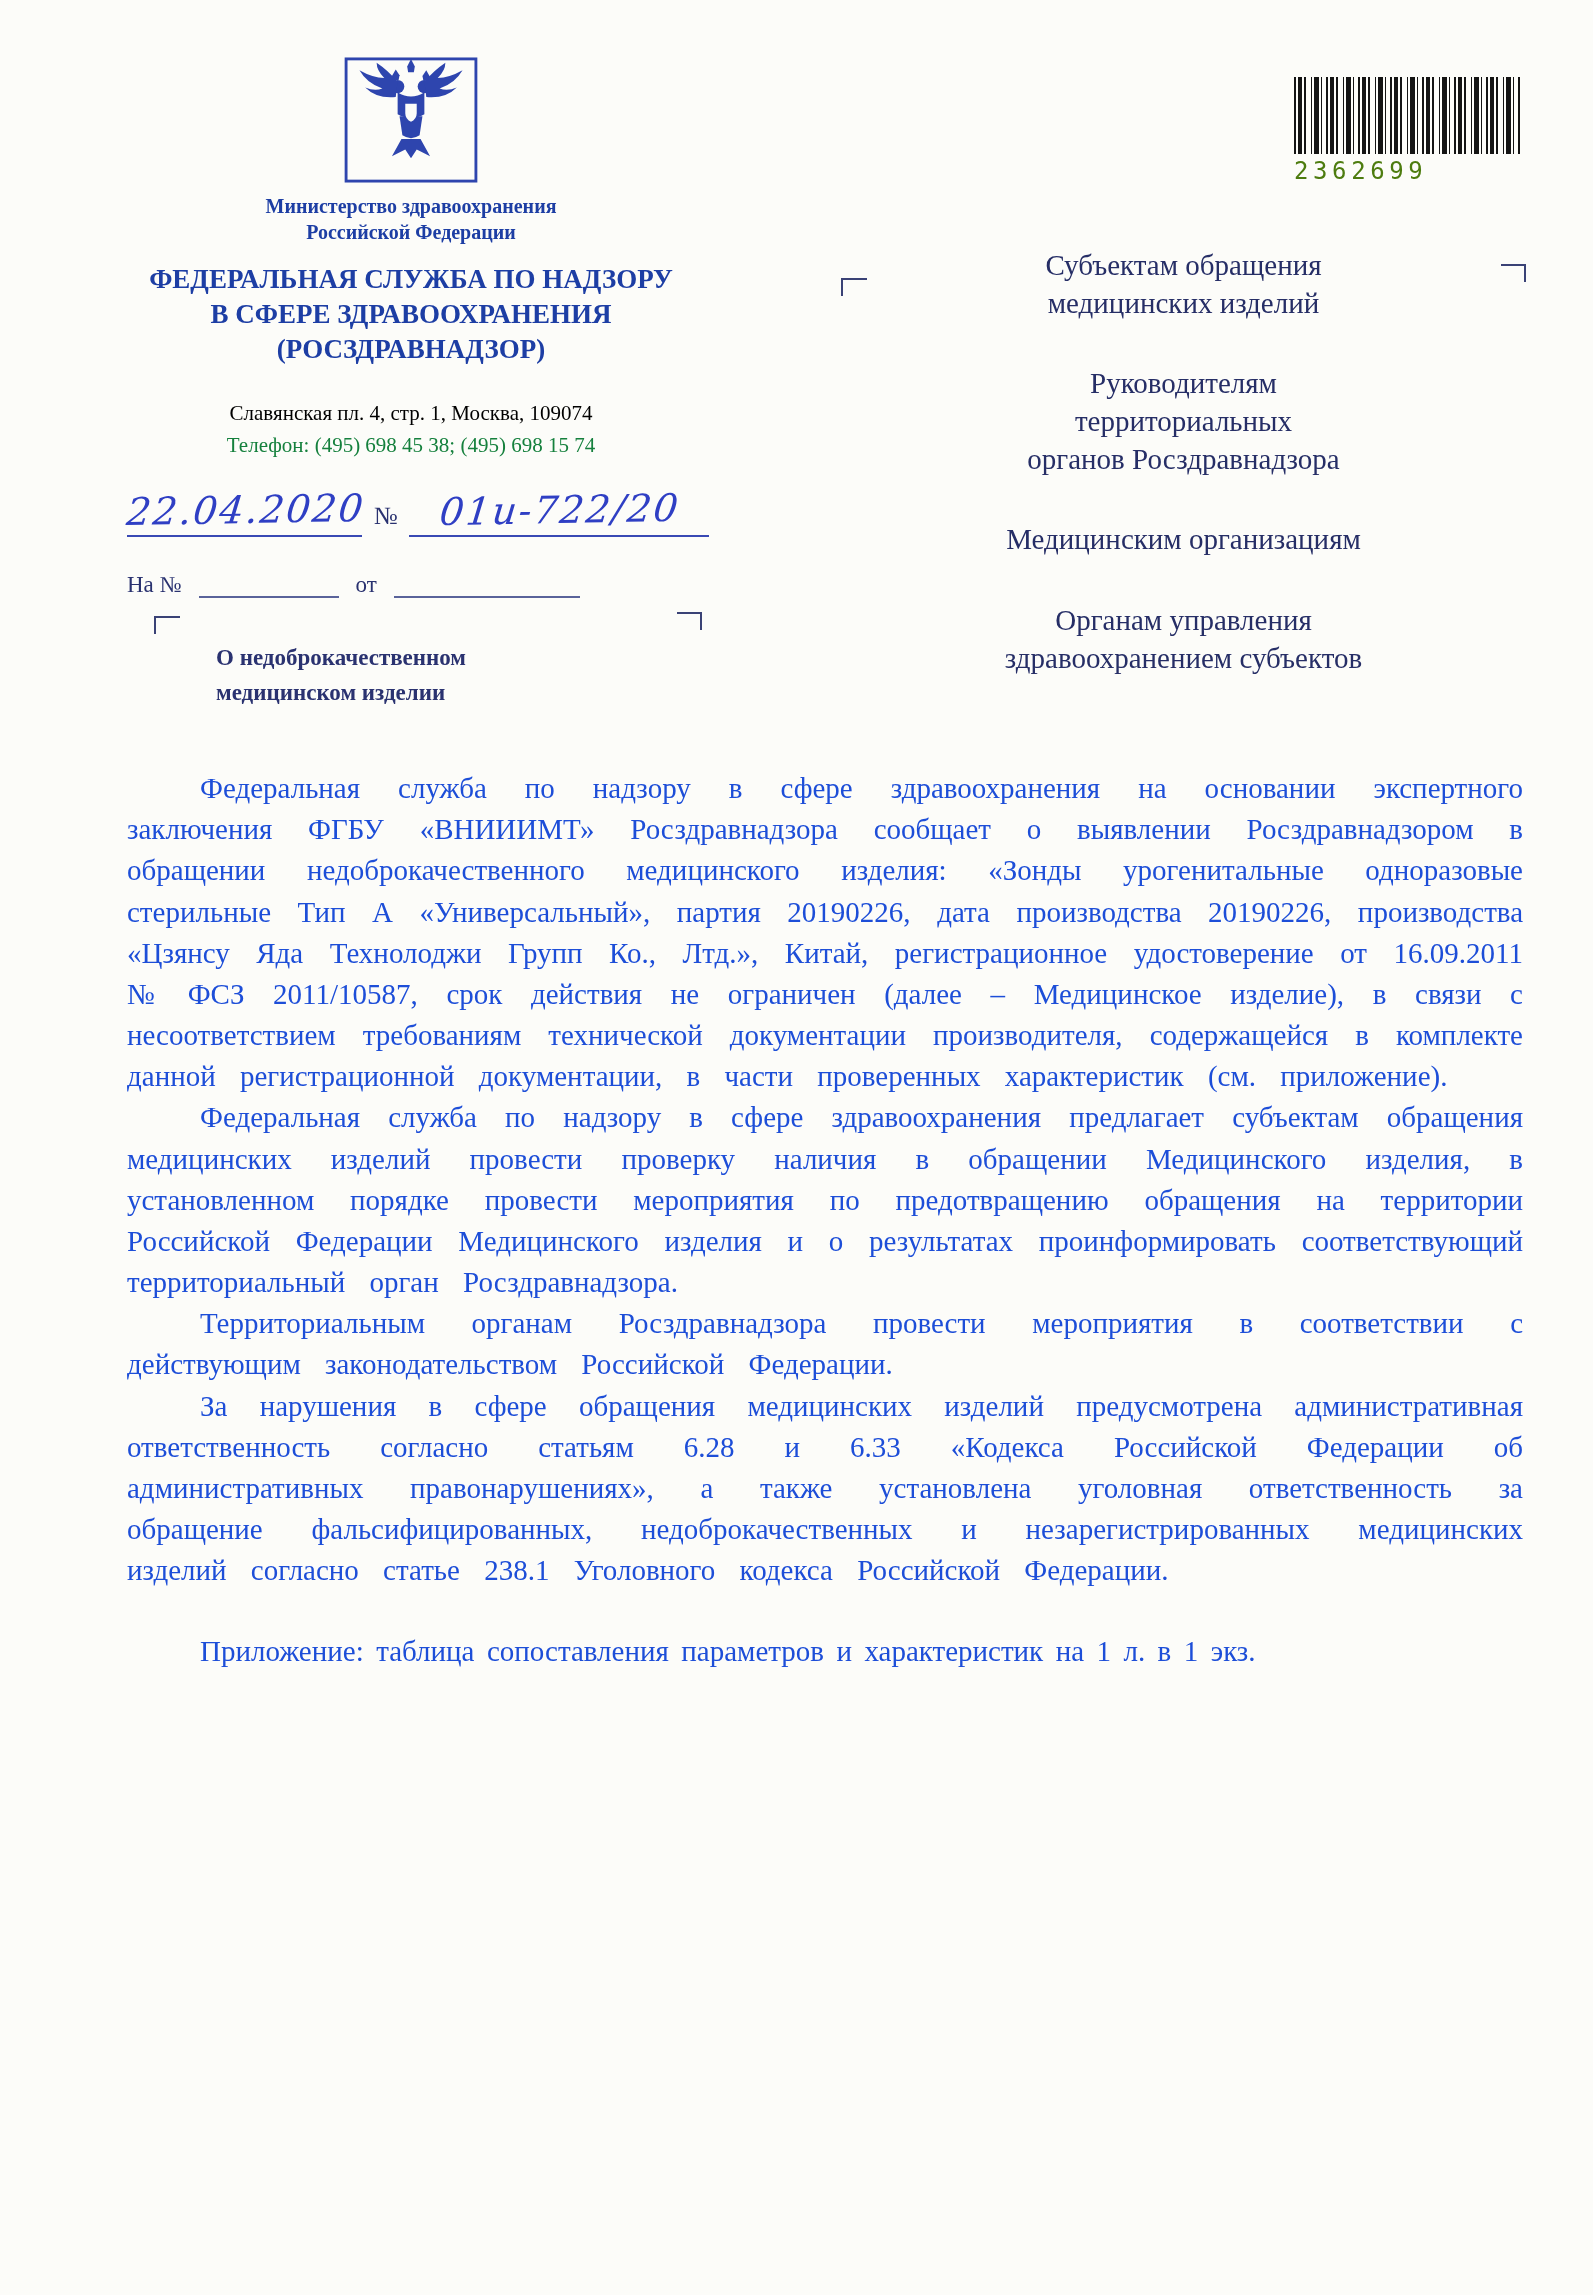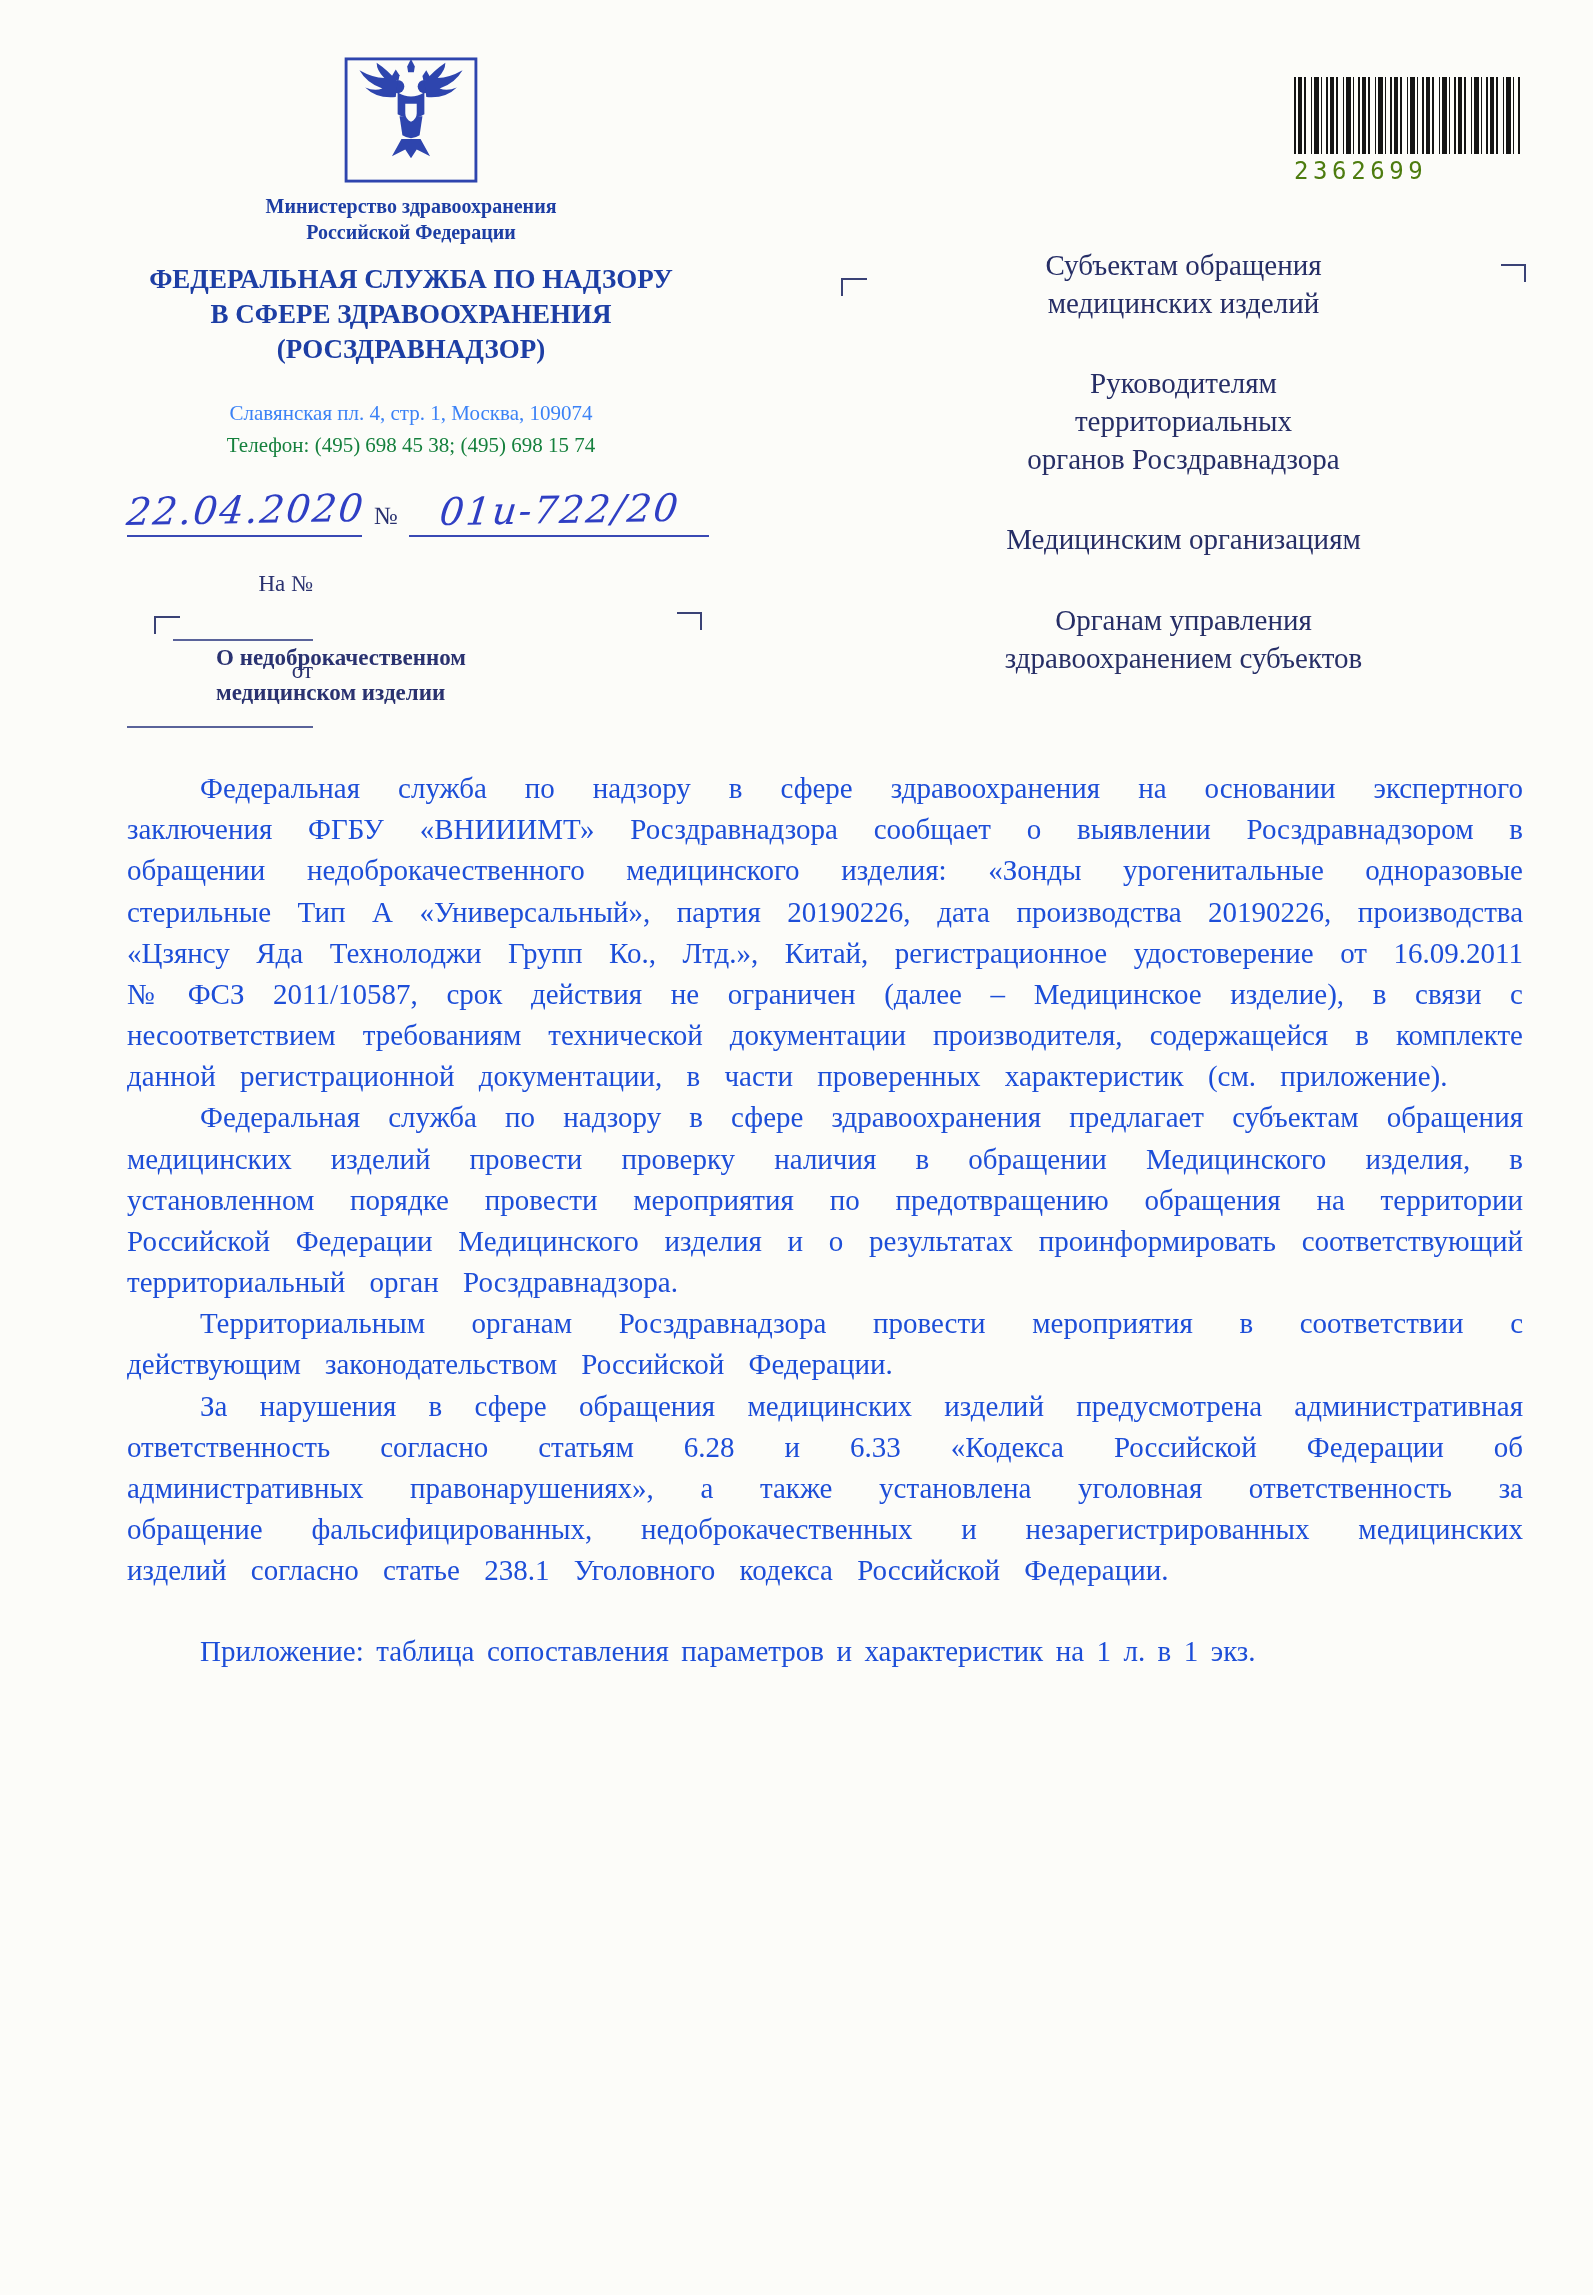--- a/index.html
+++ b/index.html
@@ -34,21 +34,21 @@
     white-space: pre-line;
   }
   .service {
     margin-top: 17px;
     font-weight: bold;
     font-size: 27px;
     line-height: 1.3;
     color: #1d3ea4;
     white-space: pre-line;
   }
-  .address { margin-top: 31px; font-size: 21px; line-height: 1.5; color: #3b82f6; }
+  .address { margin-top: 31px; font-size: 21px; line-height: 1.5; color: #000000; }
   .phone { font-size: 21px; line-height: 1.5; color: #15803d; }
 
   
   .barcode { position: absolute; left: 1294px; top: 77px; width: 228px; }
   .bars {
     height: 77px;
     background: repeating-linear-gradient(90deg,
       #141414 0 2px,  #fcfcf9 2px 3.9px,
       #141414 3.9px 8.5px, #fcfcf9 8.5px 10.4px,
       #141414 10.4px 12.4px, #fcfcf9 12.4px 17px,
@@ -84,21 +84,21 @@
     transform: skewX(-7deg) rotate(-1deg);
     padding-bottom: 2.6px;
   }
   .no-sign { font-size: 25px; padding-bottom: 6.5px; color: #2a3270; }
 
   .reply-line {
     position: absolute;
     left: 127px; top: 571px;
     font-size: 23px;
     color: #2a3270;
-    display: flex; align-items: flex-end; gap: 17px; flex-direction: column;
+    display: flex; align-items: flex-end; gap: 17px;
   }
   .blank { border-bottom: 2px solid #5a639a; height: 25px; }
   .blank-1 { width: 140px; }
   .blank-2 { width: 186px; }
 
   
   .corner { position: absolute; width: 23.5px; height: 15.7px; }
   .corner-tl { left: 0;  border-left: 2px solid #3a4276;  border-top: 2px solid #3a4276; }
   .corner-tr { right: 0; border-right: 2px solid #3a4276; border-top: 2px solid #3a4276; }
 

